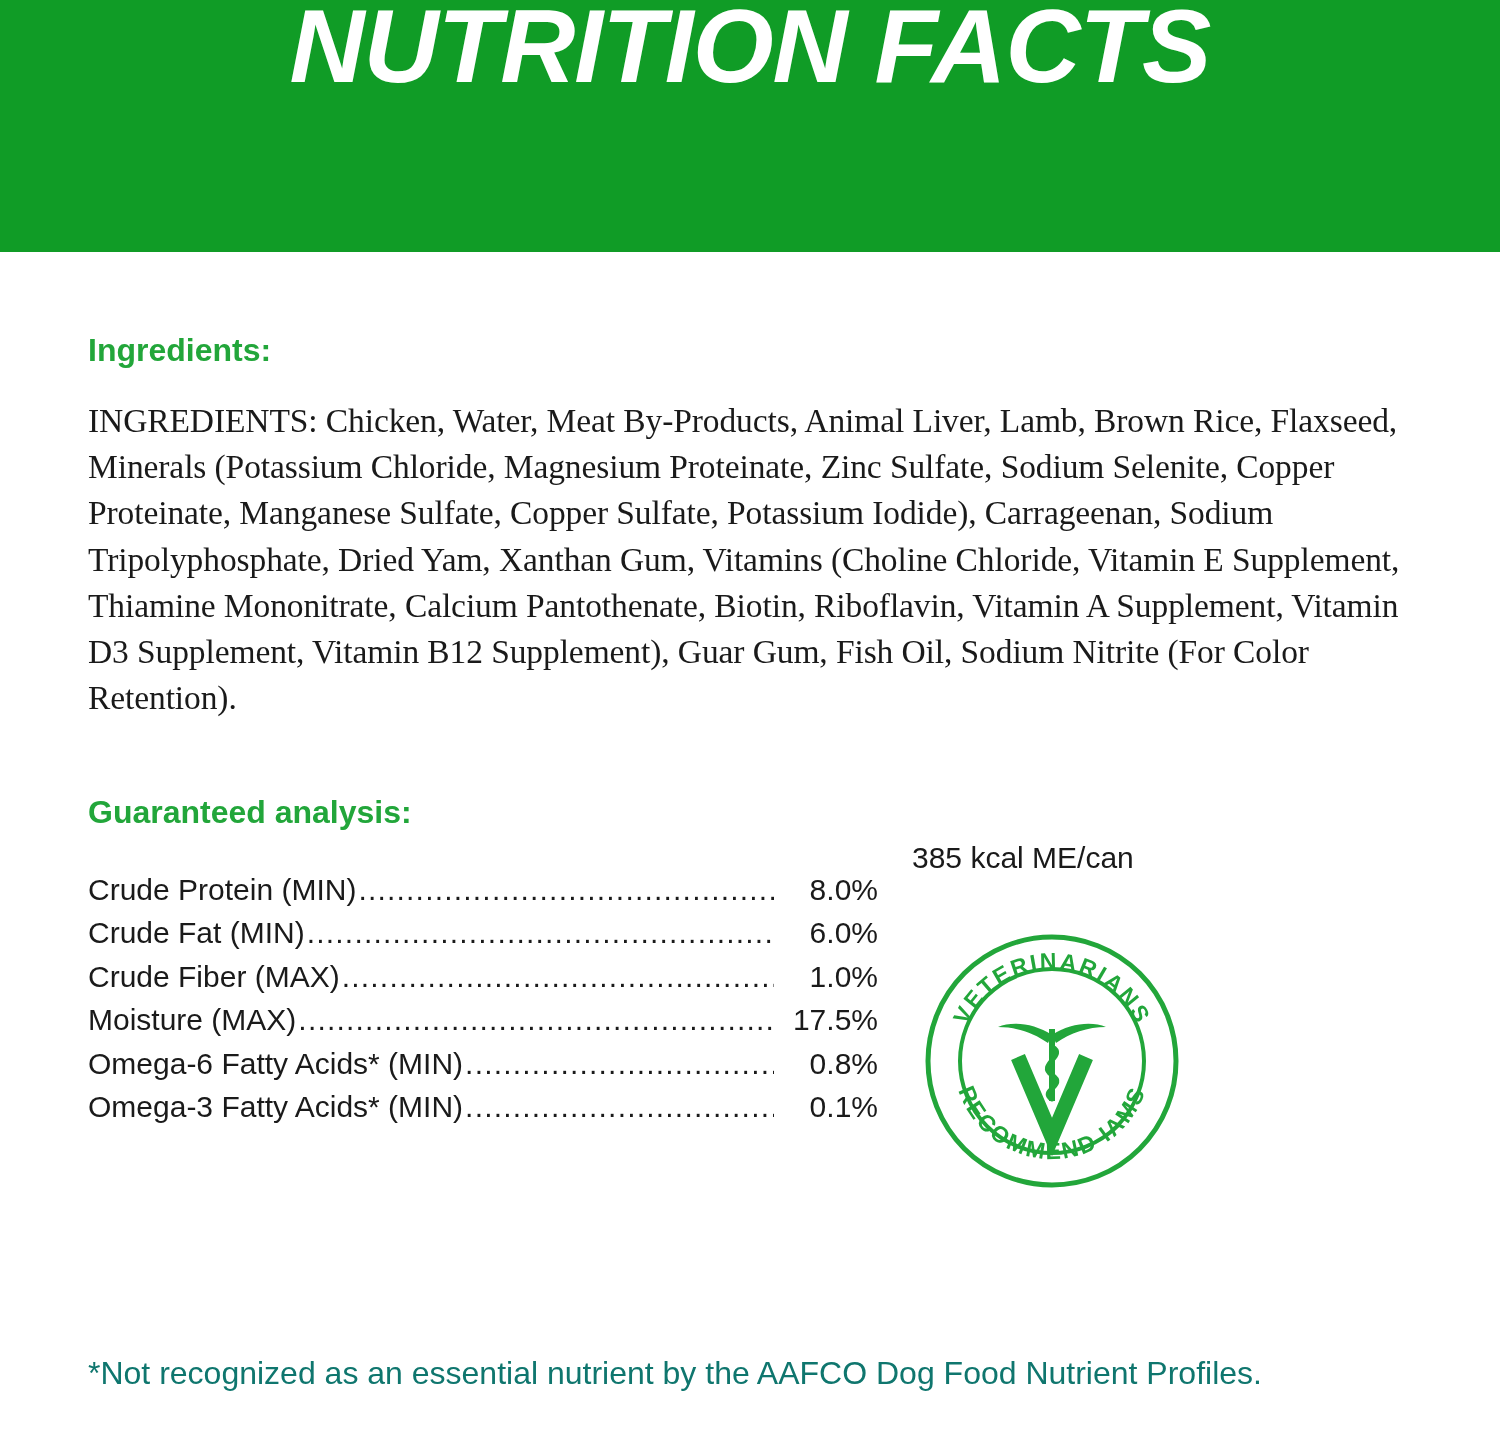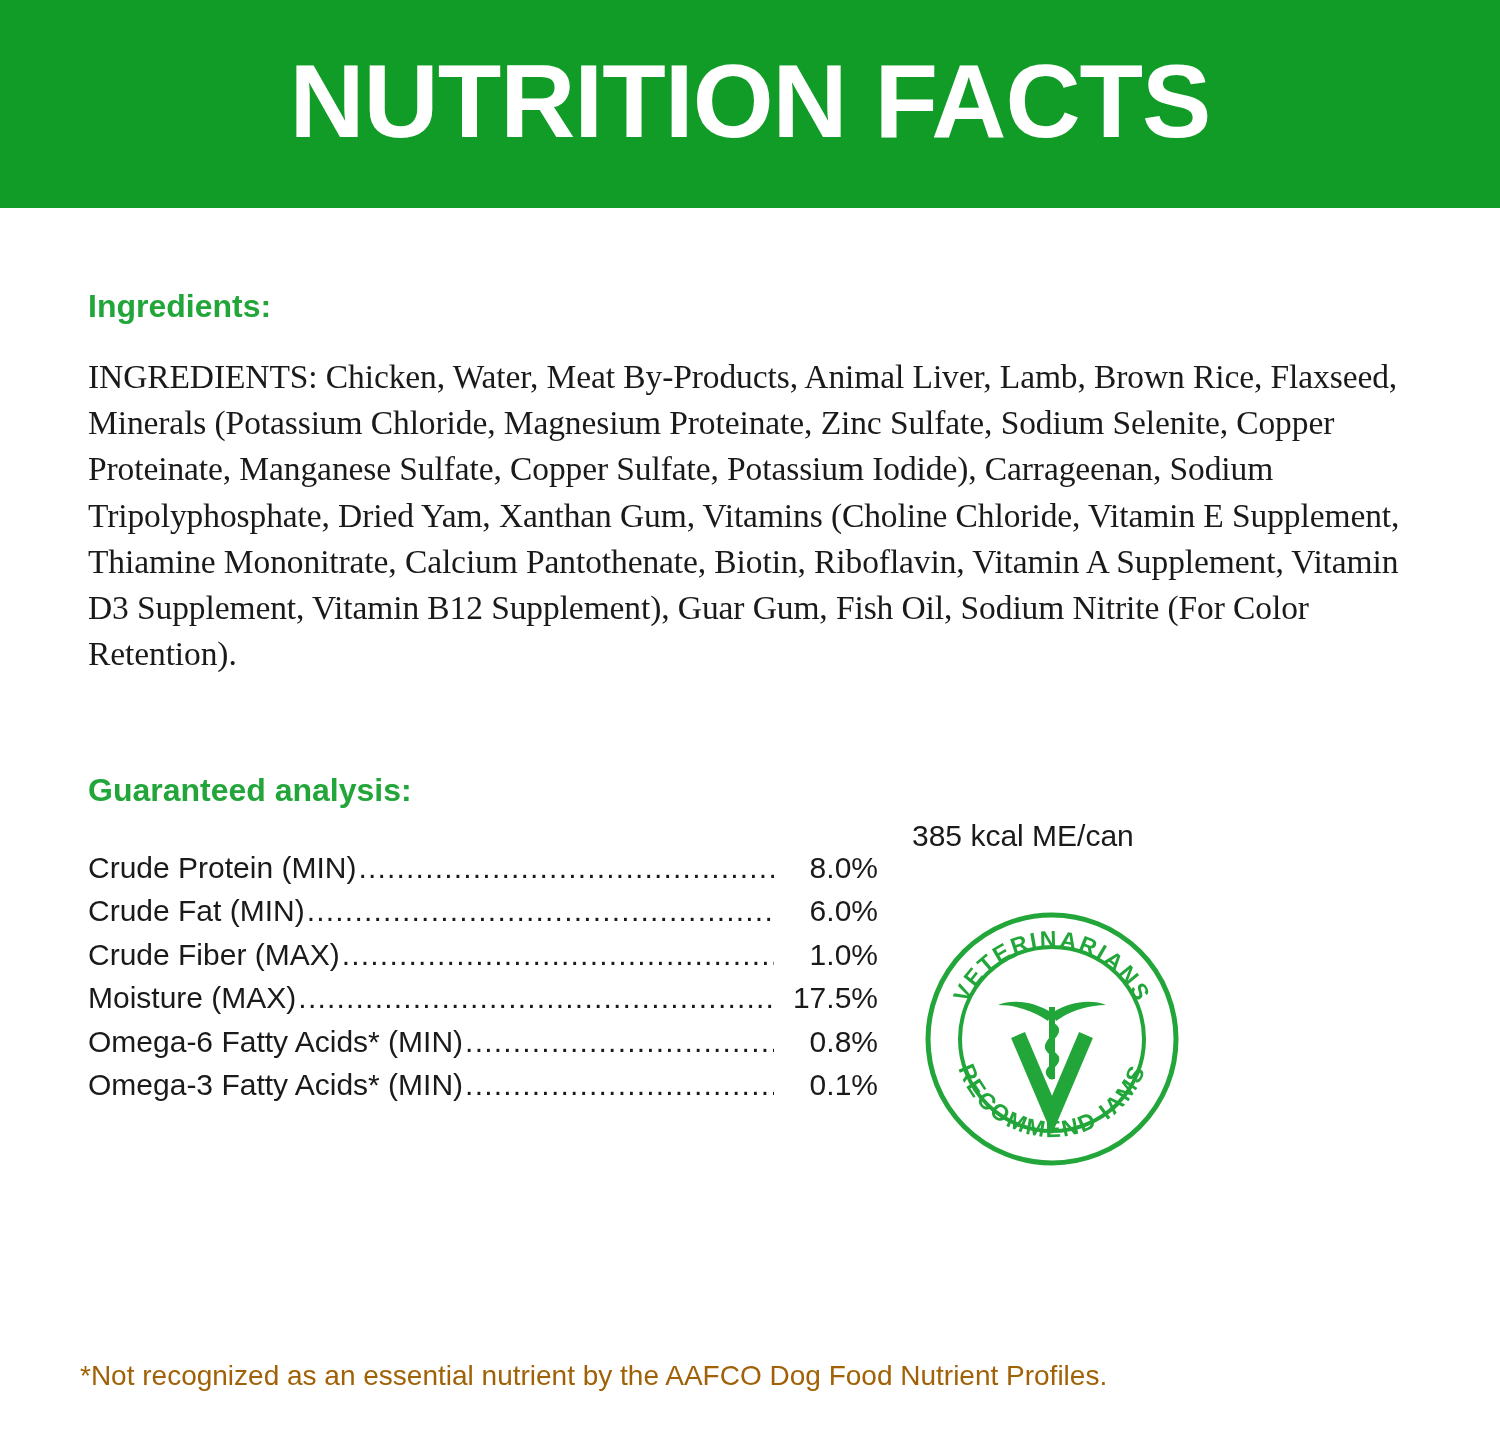--- a/index.html
+++ b/index.html
@@ -18,25 +18,26 @@
   .page {
     position: relative;
     width: 1500px;
     height: 1430px;
     box-sizing: border-box;
   }
 
   
   .banner {
     background: #109c26;
-    height: 208px;
+    height: 252px;
     display: flex;
-    align-items: center;
+    align-items: flex-start;
     justify-content: center;
     overflow: hidden;
+    font-style: italic;
   }
   .banner-title {
     color: #ffffff;
     font-size: 104px;
     font-weight: bold;
     letter-spacing: -1px;
     line-height: 1;
     margin-top: -6px;
     white-space: nowrap;
   }
@@ -64,21 +65,21 @@
     line-height: 1.38;
     color: #1a1a1a;
     max-width: 1320px;
     letter-spacing: -0.1px;
     font-family: Liberation Serif, serif;
   }
 
   
   .columns {
     display: flex;
-    margin-top: 96px;
+    margin-top: 74px;
   }
   .col-left {
     width: 790px;
     flex: 0 0 790px;
   }
   .col-right {
     flex: 1 1 auto;
     padding-left: 34px;
   }
 
@@ -121,24 +122,24 @@
   .seal-wrap {
     margin-top: 52px;
     margin-left: 10px;
     width: 260px;
     height: 260px;
   }
 
   
   .footnote {
     position: absolute;
-    left: 80px;
+    left: 88px;
     bottom: 38px;
-    font-size: 28px;
-    color: #a16207;
+    font-size: 32px;
+    color: #0f766e;
   }
 </style>
 </head>
 <body>
 
 <div class="page">
 
   <div class="banner">
     <div class="banner-title">NUTRITION FACTS</div>
   </div>

